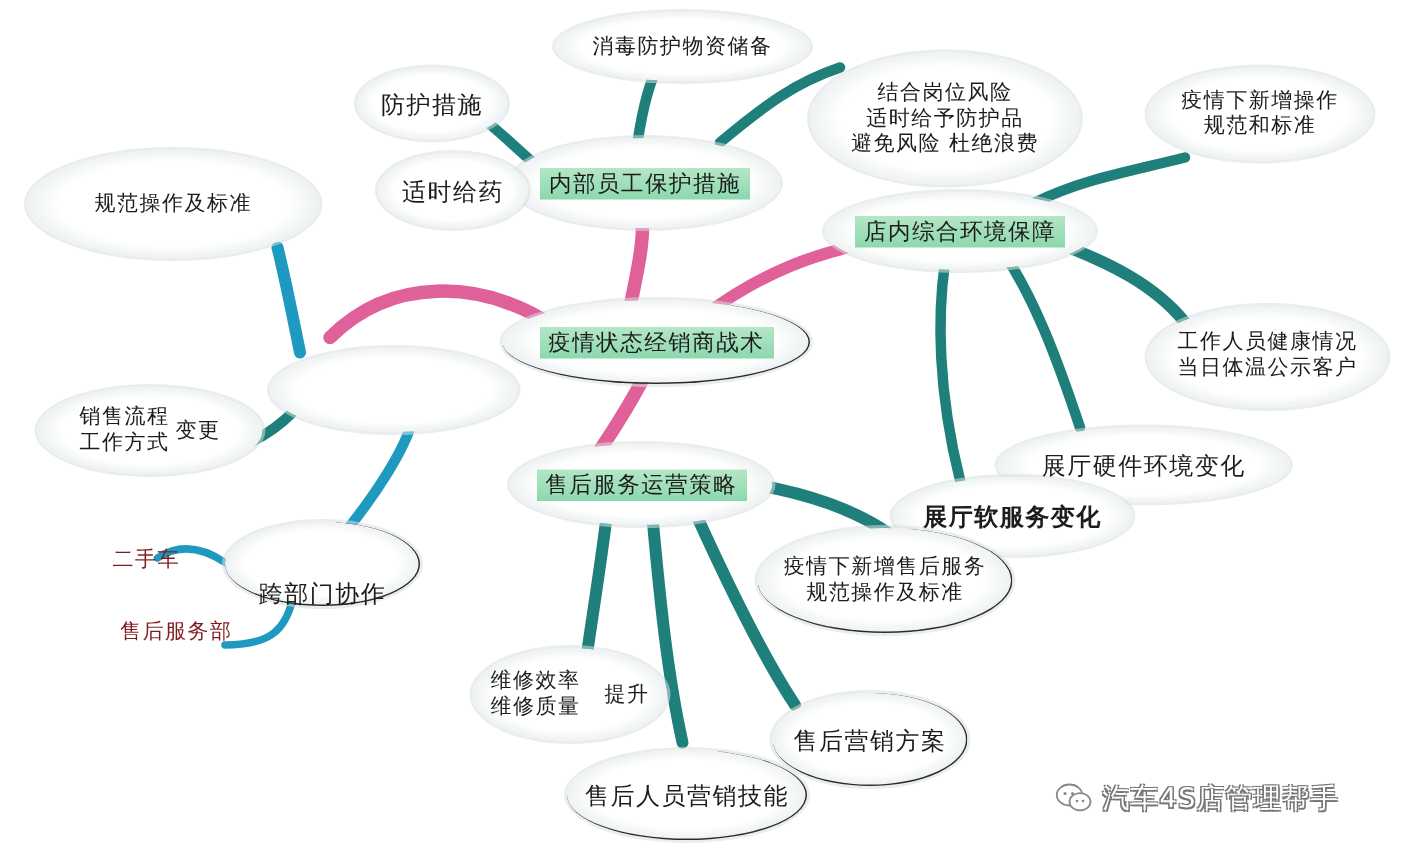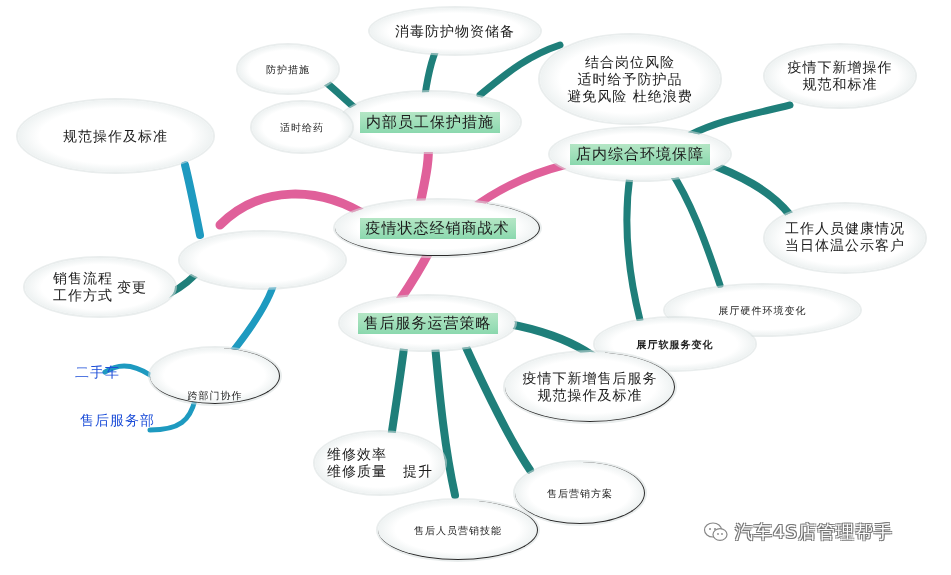--- a/index.html
+++ b/index.html
@@ -8,23 +8,23 @@
     #canvas { position: absolute; left: 0; top: 0; width: 951px; height: 575px; }
     .node { position: absolute; display: flex; align-items: center; justify-content: center;
             text-align: center; color: #1c1c1c; white-space: nowrap; }
     .cloud { position: absolute; inset: 0; border-radius: 50% / 50%;
              background: radial-gradient(ellipse at center, #ffffff 55%, #e6ecec 78%, #d2dada 90%, rgba(210,218,218,0) 100%);
              box-shadow: 0 0 0 2px rgba(215,222,222,0.55); }
     .cloud.dark-edge { border-bottom: 1.5px solid #2b2b2b; border-right: 1.5px solid #2b2b2b; }
     .label { position: relative; z-index: 2; font-size: 14px; line-height: 17px; letter-spacing: 1px; }
     .label.main { background: linear-gradient(180deg, rgba(120,210,150,0.55), rgba(90,200,140,0.7));
                   padding: 2px 6px; font-size: 15px; }
-    .label.leaf { font-size: 10px; }
+    .label.leaf { font-size: 16px; }
     .label .line { display: block; }
-    .plain { position: absolute; font-size: 14px; color: #1d4ed8; letter-spacing: 1px; white-space: nowrap; text-align: center; }
+    .plain { position: absolute; font-size: 14px; color: #7f1d1d; letter-spacing: 1px; white-space: nowrap; text-align: center; }
     .watermark { position: absolute; left: 703px; top: 520px; display: flex; align-items: center;
                  color: #ffffff; font-size: 18px; letter-spacing: 1px;
                  text-shadow: -1px -1px 0 #777, 1px -1px 0 #777, -1px 1px 0 #777, 1px 1px 0 #777; }
     .watermark .wm-icon { width: 26px; height: 22px; margin-right: 6px; }
   </style>
 </head>
 <body>
 
 <svg id="canvas" viewBox="0 0 951 575">
   <g fill="none" stroke-linecap="round">
@@ -146,21 +146,21 @@
 </div>
 <div class="node" style="left:505px;top:352px;width:170px;height:70px;">
   <div class="cloud dark-edge"></div>
   <span class="label">
     <span class="line">疫情下新增售后服务</span>
     <span class="line">规范操作及标准</span>
   </span>
 </div>
 <div class="node" style="left:315px;top:432px;width:130px;height:62px;">
   <div class="cloud"></div>
-  <span class="label" style="display:flex;align-items:flex-end;gap:16px;">
+  <span class="label" style="display:flex;align-items:center;gap:16px;">
     <span>
       <span class="line">维修效率</span>
       <span class="line">维修质量</span>
     </span>
     <span>提升</span>
   </span>
 </div>
 <div class="node" style="left:378px;top:500px;width:160px;height:60px;">
   <div class="cloud dark-edge"></div>
   <span class="label leaf">售后人员营销技能</span>

